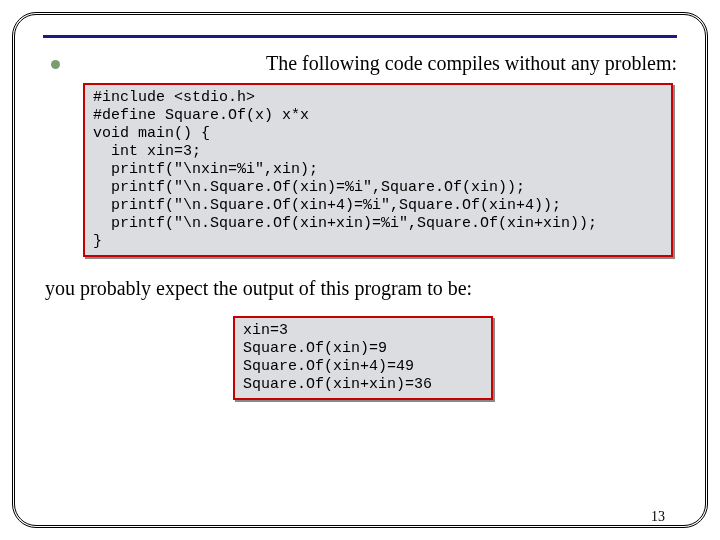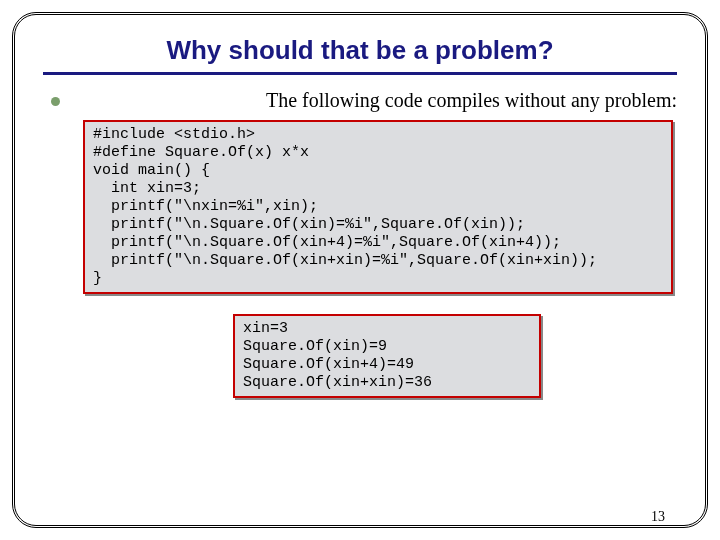--- a/index.html
+++ b/index.html
@@ -73,55 +73,55 @@
     margin-right: 4px;
     margin-bottom: 20px;
   }
   .body-text {
     font-size: 20px;
     color: #000;
     margin-left: 2px;
     margin-bottom: 16px;
   }
   .code-box-2 {
-    width: 308px;
+    width: 260px;
     margin-left: 190px;
   }
   .page-num {
     position: absolute;
     bottom: 0;
     right: 40px;
     font-size: 14px;
     color: #000;
   }
 </style>
 </head>
 <body>
 
 <div class="slide-frame">
   <div class="content">
 
-    <div class="title">Why should that be a problem?</div>
     <hr class="title-rule">
 
     <div class="bullet-row">
       <span class="bullet-dot"></span>
       <span class="bullet-text">The following code compiles without any problem:</span>
     </div>
 
     <div class="code-box code-box-1">#include &lt;stdio.h&gt;
 #define Square.Of(x) x*x
 void main() {
   int xin=3;
   printf("\nxin=%i",xin);
   printf("\n.Square.Of(xin)=%i",Square.Of(xin));
   printf("\n.Square.Of(xin+4)=%i",Square.Of(xin+4));
   printf("\n.Square.Of(xin+xin)=%i",Square.Of(xin+xin));
 }</div>
 
+    <div class="body-text">you probably expect the output of this program to be:</div>
 
     <div class="code-box code-box-2">xin=3
 Square.Of(xin)=9
 Square.Of(xin+4)=49
 Square.Of(xin+xin)=36</div>
 
   </div>
   <div class="page-num">13</div>
 </div>
 

